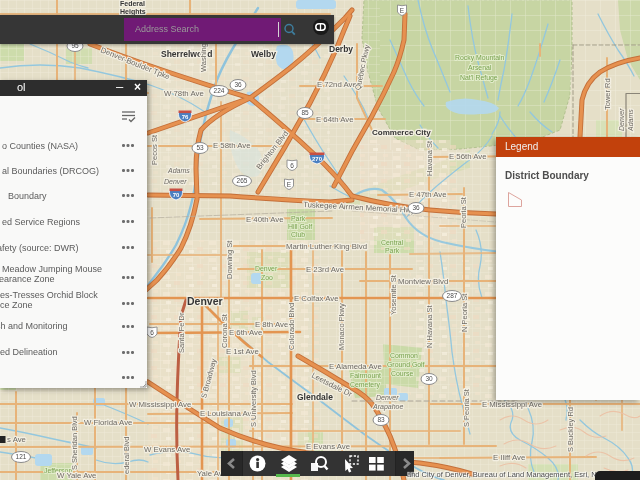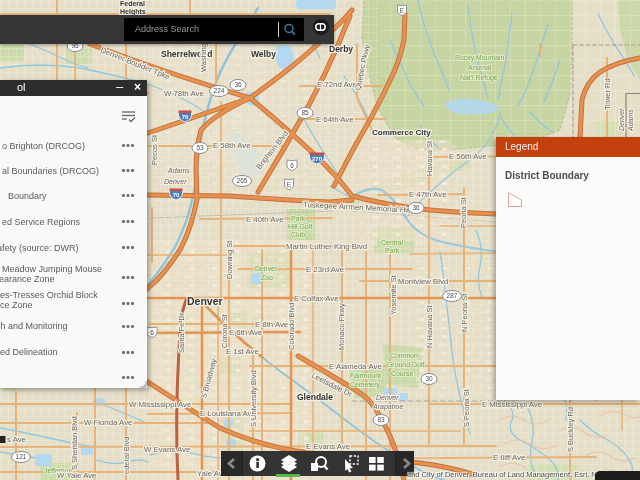--- a/index.html
+++ b/index.html
@@ -419,21 +419,21 @@
       <g transform="translate(317 158)">
             <path d="M-7.5 -4.5 L7.5 -4.5 L7.5 -1.5 Q7.5 4 0 6 Q-7.5 4 -7.5 -1.5 Z" fill="#4a7fc1" stroke="#fff" stroke-width="0.8"></path>
             <rect x="-7.5" y="-5.5" width="15" height="2.6" fill="#c84f43"></rect>
             <text class="itx" y="3.4">270</text>
           </g>
     </g>
   </g>
 </svg>
 
 <div style="position:absolute;left:0;top:15px;width:334px;height:29px;background:#363636;box-shadow:0 1px 3px rgba(0,0,0,.35);">
-  <div style="position:absolute;left:124px;top:2.5px;width:180px;height:23px;background:#000000;">
+  <div style="position:absolute;left:124px;top:2.5px;width:157px;height:23px;background:#701a75;">
     <div style="position:absolute;left:11px;top:0;height:23px;line-height:23px;color:#9a9a9a;font-size:9px;white-space:nowrap;">Address Search</div>
     <div style="position:absolute;left:154px;top:4px;width:1px;height:15px;background:#d4d4d4;"></div>
     <svg style="position:absolute;left:158px;top:4px;" width="16" height="16" viewBox="0 0 16 16">
           <circle cx="7" cy="6.5" r="4" fill="none" stroke="#3e7d9d" stroke-width="1.5"></circle>
           <line x1="10" y1="9.6" x2="12.8" y2="12.6" stroke="#3e7d9d" stroke-width="1.8"></line>
         </svg>
   </div>
   <div style="position:absolute;left:312.5px;top:4px;width:16px;height:16px;border-radius:50%;background:#191919;"></div>
   <svg style="position:absolute;left:315px;top:8px;" width="11" height="8" viewBox="0 0 11 8">
         <rect x="0.8" y="0.8" width="9.4" height="6.4" rx="3.2" fill="none" stroke="#fff" stroke-width="1.5"></rect>
@@ -449,21 +449,21 @@
   </div>
   <div style="position:absolute;left:0;top:16px;width:147px;height:292px;background:#f9f9f8;overflow:hidden;color:#5b5b5b;font-size:9px;">
     <svg style="position:absolute;left:121px;top:14px" width="15" height="14" viewBox="0 0 15 14">
           <g stroke="#666" stroke-width="1.3" fill="none">
             <line x1="1" y1="2" x2="14" y2="2"></line>
             <line x1="1" y1="5.5" x2="14" y2="5.5"></line>
             <line x1="1" y1="9" x2="6" y2="9"></line>
             <path d="M8 9.5 L10 11.5 L14 7.5"></path>
           </g>
         </svg>
-    <div style="position:absolute;left:2px;top:44.5px;">o Brighton (DRCOG)</div>
+    <div style="position:absolute;left:2px;top:44.5px;">o Counties (NASA)</div>
     <div style="position:absolute;left:2px;top:69.5px;">al Boundaries (DRCOG)</div>
     <div style="position:absolute;left:8px;top:94.5px;">Boundary</div>
     <div style="position:absolute;left:2px;top:120.5px;">ed Service Regions</div>
     <div style="position:absolute;left:-3px;top:146.5px;">afety (source: DWR)</div>
     <div style="position:absolute;left:-5px;top:167.5px;">s Meadow Jumping Mouse</div>
     <div style="position:absolute;left:-3px;top:177.5px;">learance Zone</div>
     <div style="position:absolute;left:-2px;top:193.5px;">ies-Tresses Orchid Block</div>
     <div style="position:absolute;left:0px;top:203.5px;">ce Zone</div>
     <div style="position:absolute;left:-4px;top:224.5px;">sh and Monitoring</div>
     <div style="position:absolute;left:0;top:250.5px;">ed Delineation</div>

